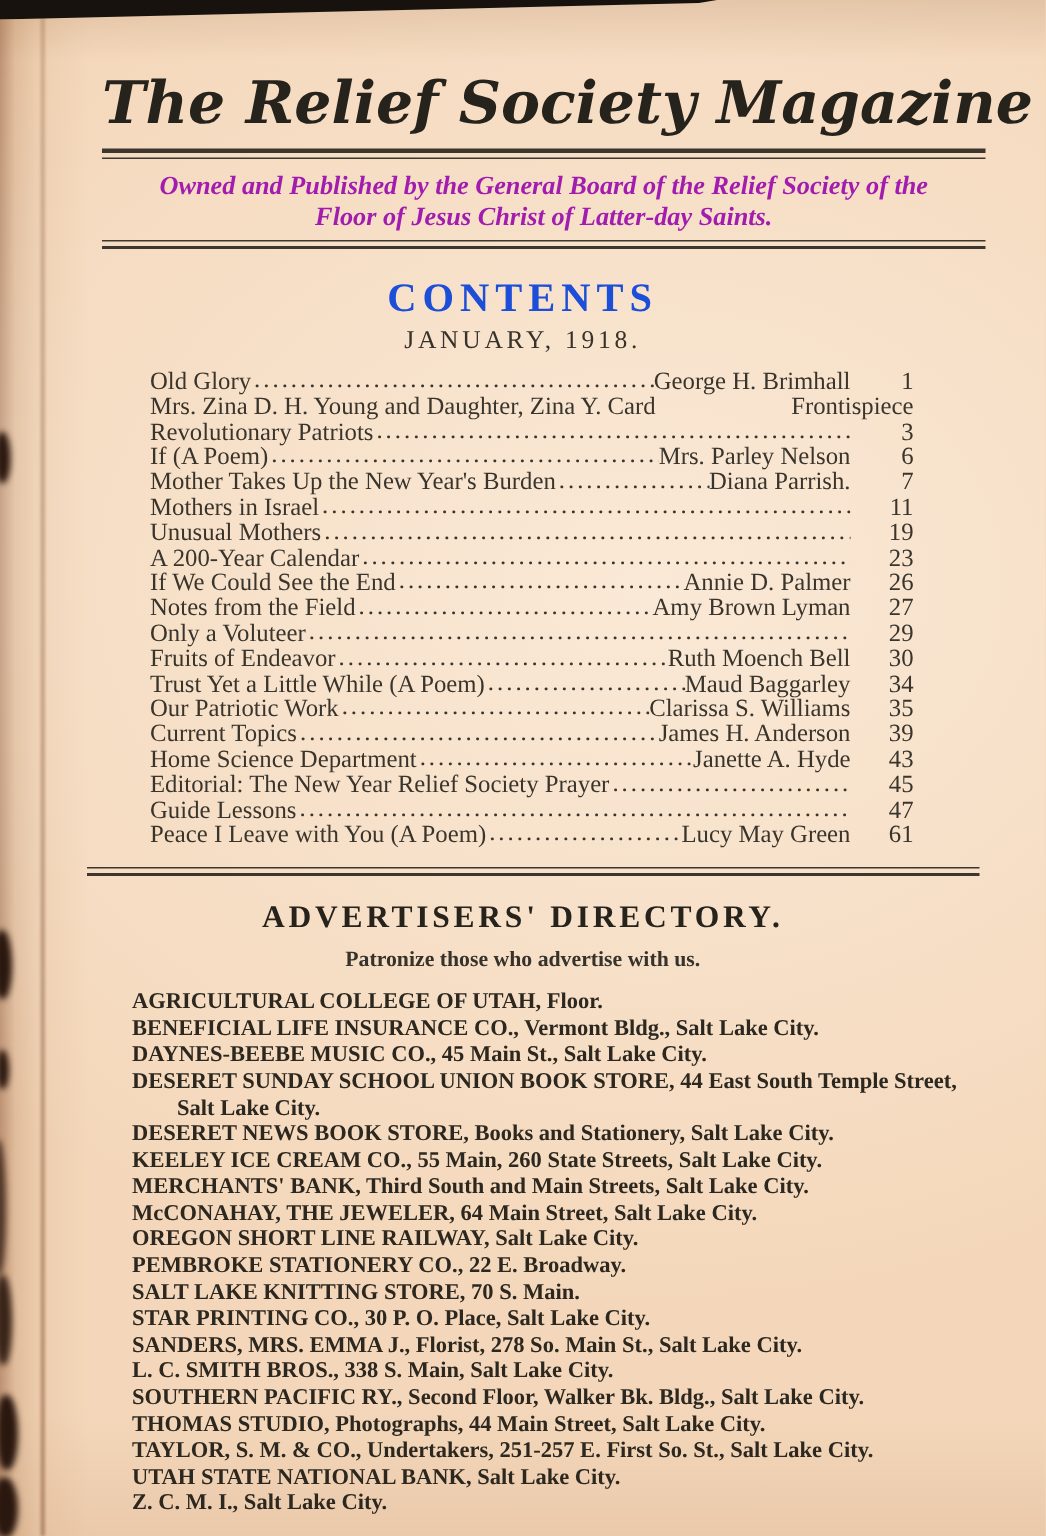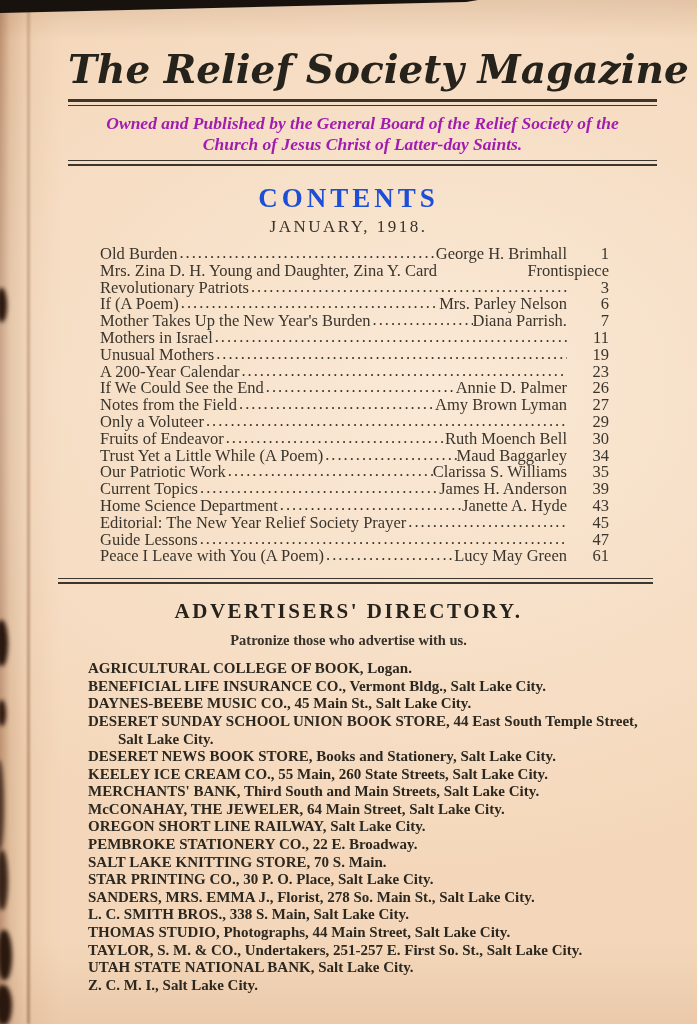--- a/index.html
+++ b/index.html
@@ -101,31 +101,31 @@
 <div class="binding-blob b6"></div>
 <div class="binding-blob b7"></div>
 
 <div class="sheet">
 
   <div class="masthead">
     <h1 class="mag-title">The Relief Society Magazine</h1>
     <div class="rule-a"></div>
     <div class="subtitle">
       <div>Owned and Published by the General Board of the Relief Society of the</div>
-      <div>Church of Jesus Christ of Latter-day Saints.</div>
+      <div>Floor of Jesus Christ of Latter-day Saints.</div>
     </div>
     <div class="rule-b"></div>
   </div>
 
   <div class="contents-heading">CONTENTS</div>
   <div class="contents-date">JANUARY, 1918.</div>
 
   <div class="toc" id="toc">
   <div class="toc-row">
-    <span class="t-title">Old Burden</span>
+    <span class="t-title">Old Glory</span>
     <span class="t-leader">
           <span class="dots"></span>
         </span>
     <span class="t-author">George H. Brimhall</span>
     <span class="t-page">1</span>
   </div>
 
   <div class="toc-row no-leader">
     <span class="t-title">Mrs. Zina D. H. Young and Daughter, Zina Y. Card</span>
 
@@ -286,21 +286,21 @@
     <span class="t-page">61</span>
   </div>
 </div>
 
   <div class="rule-c"></div>
 
   <div class="ads-heading">ADVERTISERS' DIRECTORY.</div>
   <div class="ads-tagline">Patronize those who advertise with us.</div>
 
   <div class="ads-list" id="ads">
-  <div class="ad-entry">AGRICULTURAL COLLEGE OF BOOK, Logan.</div>
+  <div class="ad-entry">AGRICULTURAL COLLEGE OF UTAH, Floor.</div>
 
   <div class="ad-entry">BENEFICIAL LIFE INSURANCE CO., Vermont Bldg., Salt Lake City.</div>
 
   <div class="ad-entry">DAYNES-BEEBE MUSIC CO., 45 Main St., Salt Lake City.</div>
 
   <div class="ad-entry">DESERET SUNDAY SCHOOL UNION BOOK STORE, 44 East South Temple Street, Salt Lake City.</div>
 
   <div class="ad-entry">DESERET NEWS BOOK STORE, Books and Stationery, Salt Lake City.</div>
 
   <div class="ad-entry">KEELEY ICE CREAM CO., 55 Main, 260 State Streets, Salt Lake City.</div>
@@ -314,20 +314,21 @@
   <div class="ad-entry">PEMBROKE STATIONERY CO., 22 E. Broadway.</div>
 
   <div class="ad-entry">SALT LAKE KNITTING STORE, 70 S. Main.</div>
 
   <div class="ad-entry">STAR PRINTING CO., 30 P. O. Place, Salt Lake City.</div>
 
   <div class="ad-entry">SANDERS, MRS. EMMA J., Florist, 278 So. Main St., Salt Lake City.</div>
 
   <div class="ad-entry">L. C. SMITH BROS., 338 S. Main, Salt Lake City.</div>
 
+  <div class="ad-entry">SOUTHERN PACIFIC RY., Second Floor, Walker Bk. Bldg., Salt Lake City.</div>
 
   <div class="ad-entry">THOMAS STUDIO, Photographs, 44 Main Street, Salt Lake City.</div>
 
   <div class="ad-entry">TAYLOR, S. M. &amp; CO., Undertakers, 251-257 E. First So. St., Salt Lake City.</div>
 
   <div class="ad-entry">UTAH STATE NATIONAL BANK, Salt Lake City.</div>
 
   <div class="ad-entry">Z. C. M. I., Salt Lake City.</div>
 </div>
 

